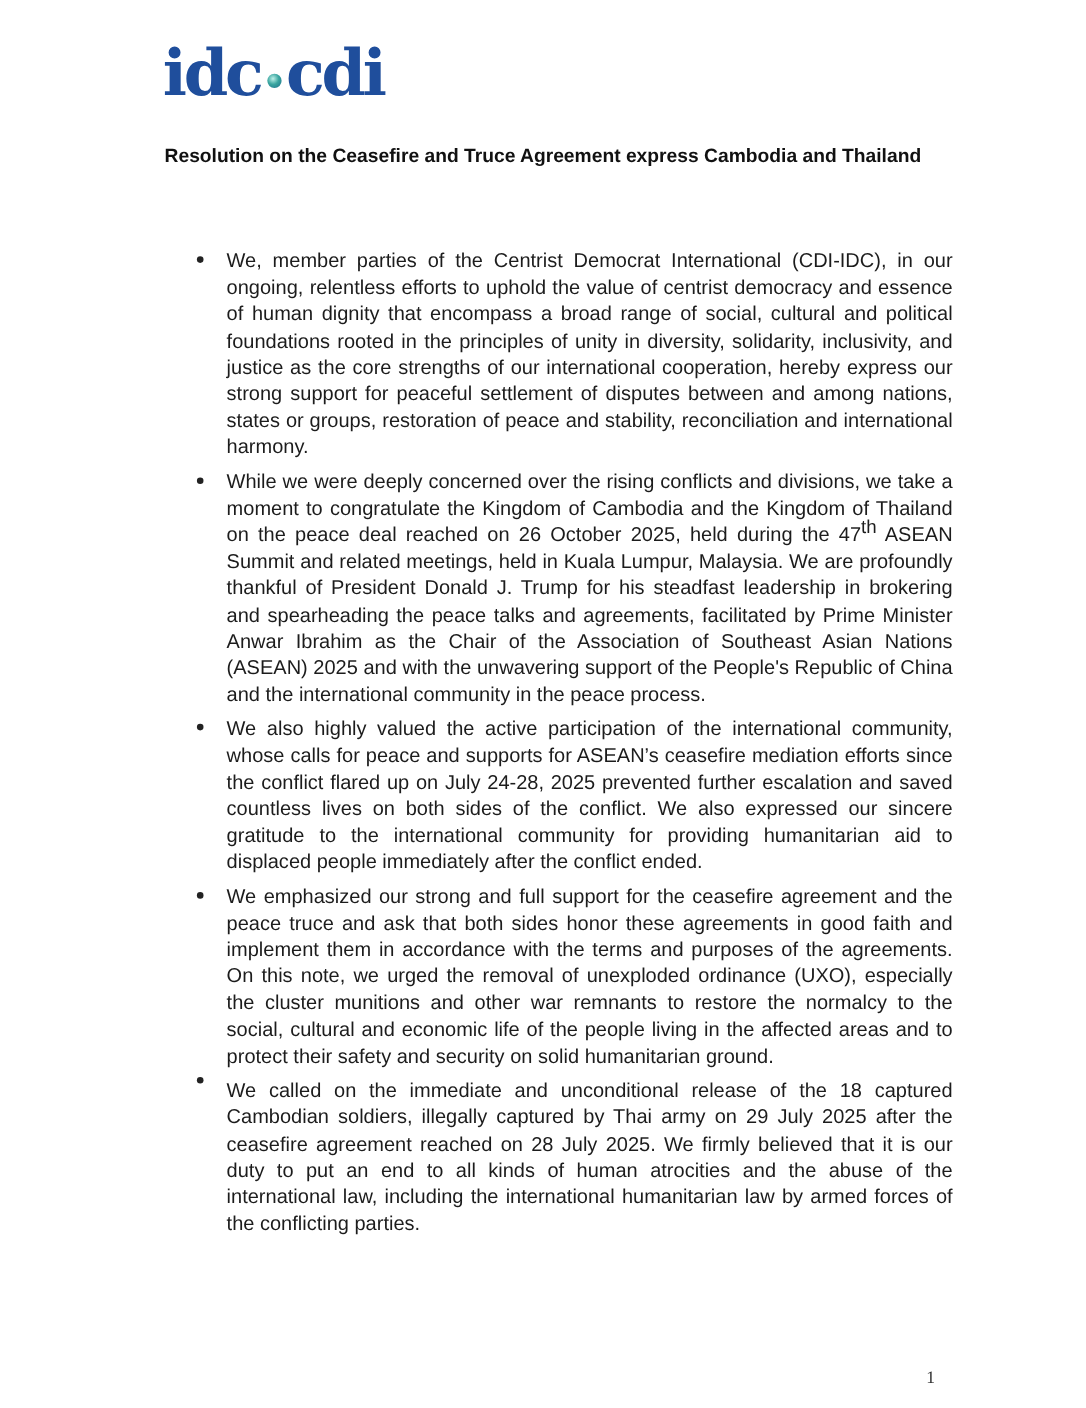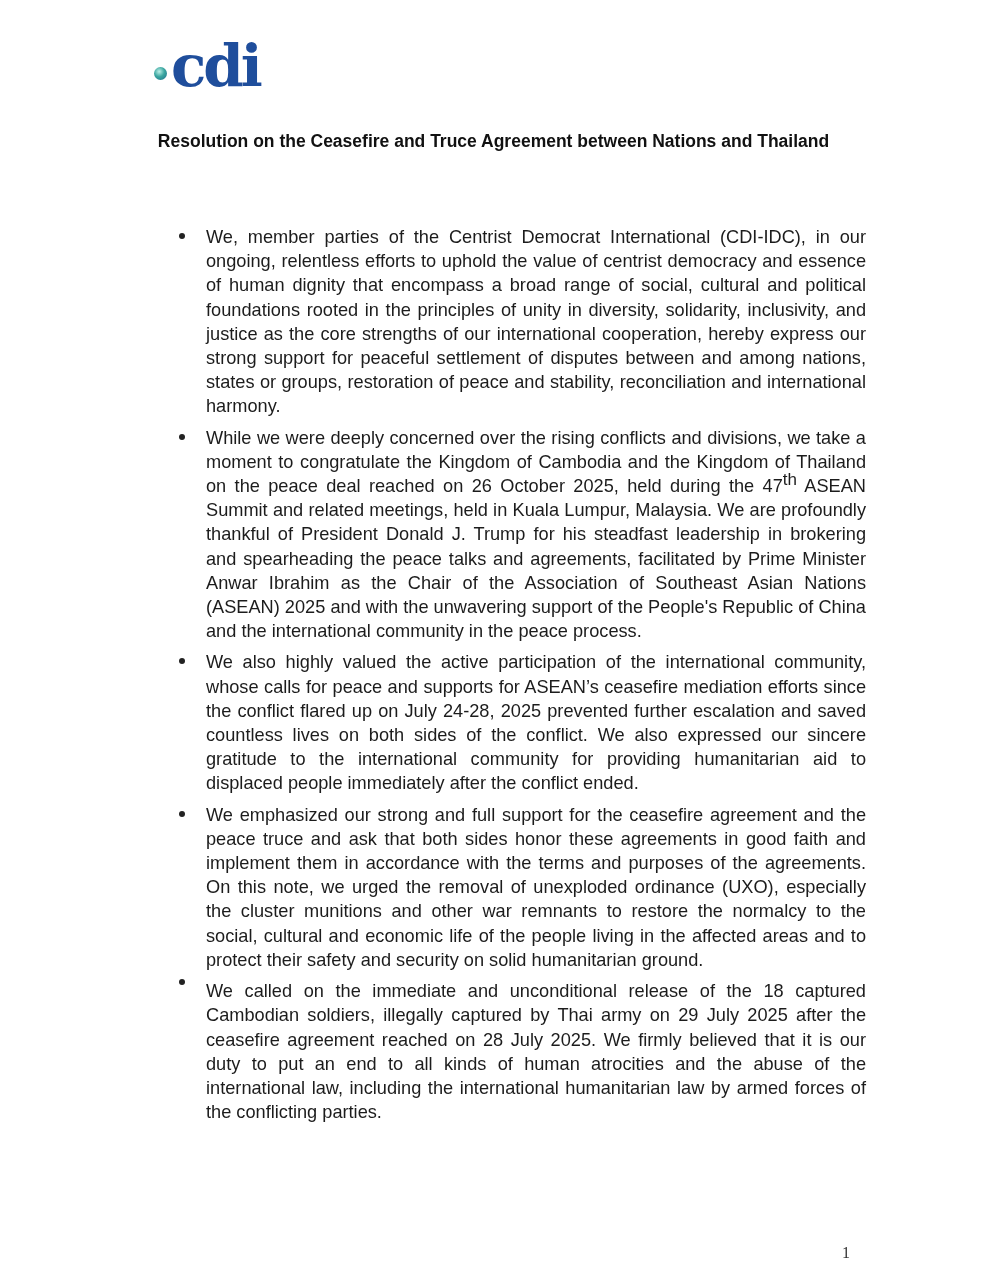--- a/index.html
+++ b/index.html
@@ -87,25 +87,26 @@
       top: 1244px;
       font-family: "Liberation Serif", serif;
       font-size: 16px;
       color: #333;
     }
   </style>
 </head>
 <body>
 
 <div class="logo">
+  <span>idc</span>
   <span class="dot"></span>
   <span>cdi</span>
 </div>
 
-<div class="doc-title">Resolution on the Ceasefire and Truce Agreement between Nations and Thailand</div>
+<div class="doc-title">Resolution on the Ceasefire and Truce Agreement express Cambodia and Thailand</div>
 
 <ul class="bullets">
   <li class="bullet-item">
     <span class="mark"></span>
     <span>We, member parties of the Centrist Democrat International (CDI-IDC), in our ongoing, relentless efforts to uphold the value of centrist democracy and essence of human dignity that encompass a broad range of social, cultural and political foundations rooted in the principles of unity in diversity, solidarity, inclusivity, and justice as the core strengths of our international cooperation, hereby express our strong support for peaceful settlement of disputes between and among nations, states or groups, restoration of peace and stability, reconciliation and international harmony.</span>
   </li>
   <li class="bullet-item">
     <span class="mark"></span>
     <span><span>While we were deeply concerned over the rising conflicts and divisions, we take a moment to congratulate the Kingdom of Cambodia and the Kingdom of Thailand on the peace deal reached on 26 October 2025, held during the 47</span><sup>th</sup><span> ASEAN Summit and related meetings, held in Kuala Lumpur, Malaysia. We are profoundly thankful of President Donald J. Trump for his steadfast leadership in brokering and spearheading the peace talks and agreements, facilitated by Prime Minister Anwar Ibrahim as the Chair of the Association of Southeast Asian Nations (ASEAN) 2025 and with the unwavering support of the People's Republic of China and the international community in the peace process.</span></span>
   </li>

